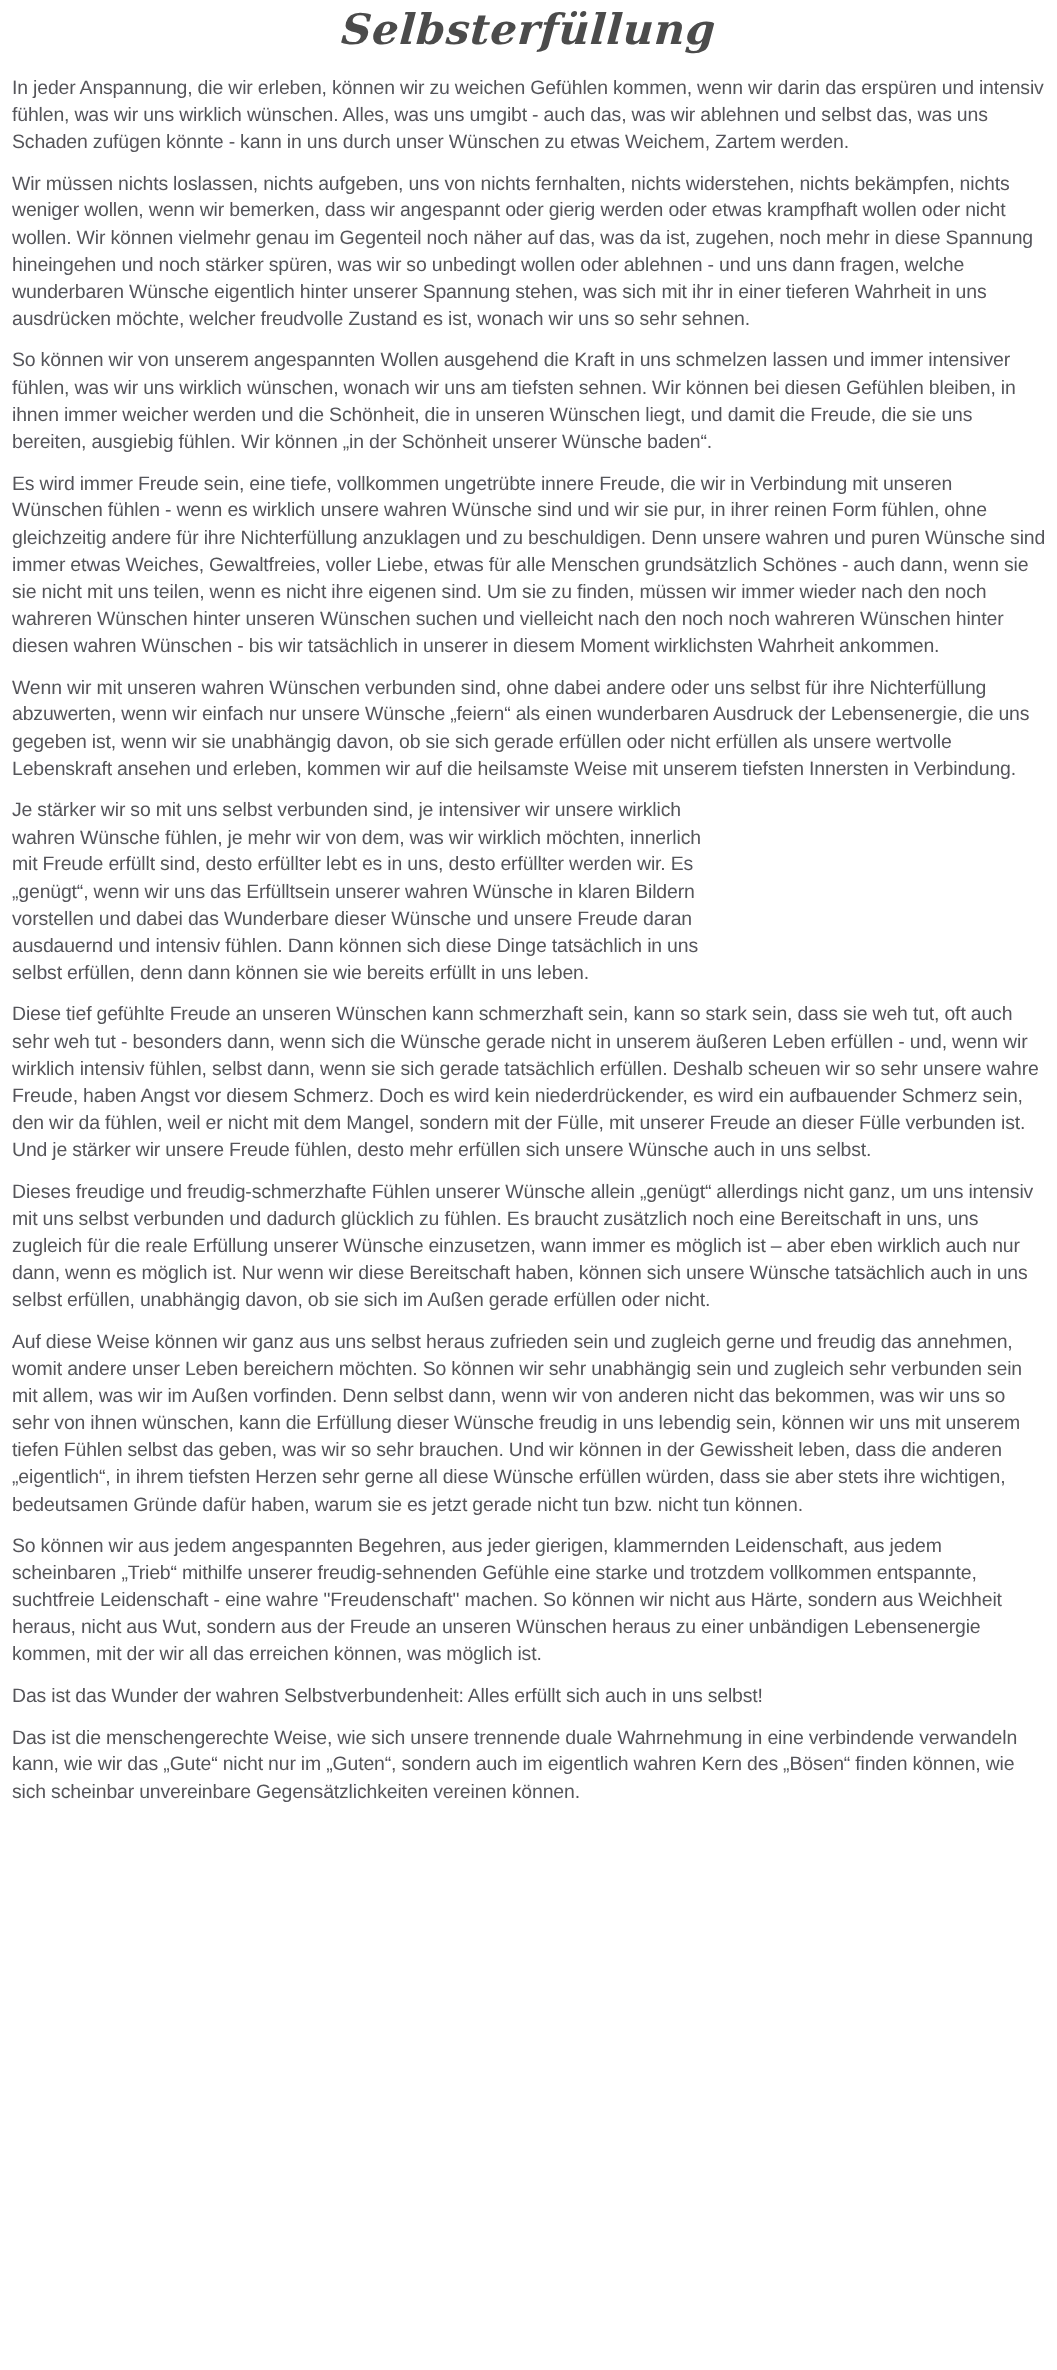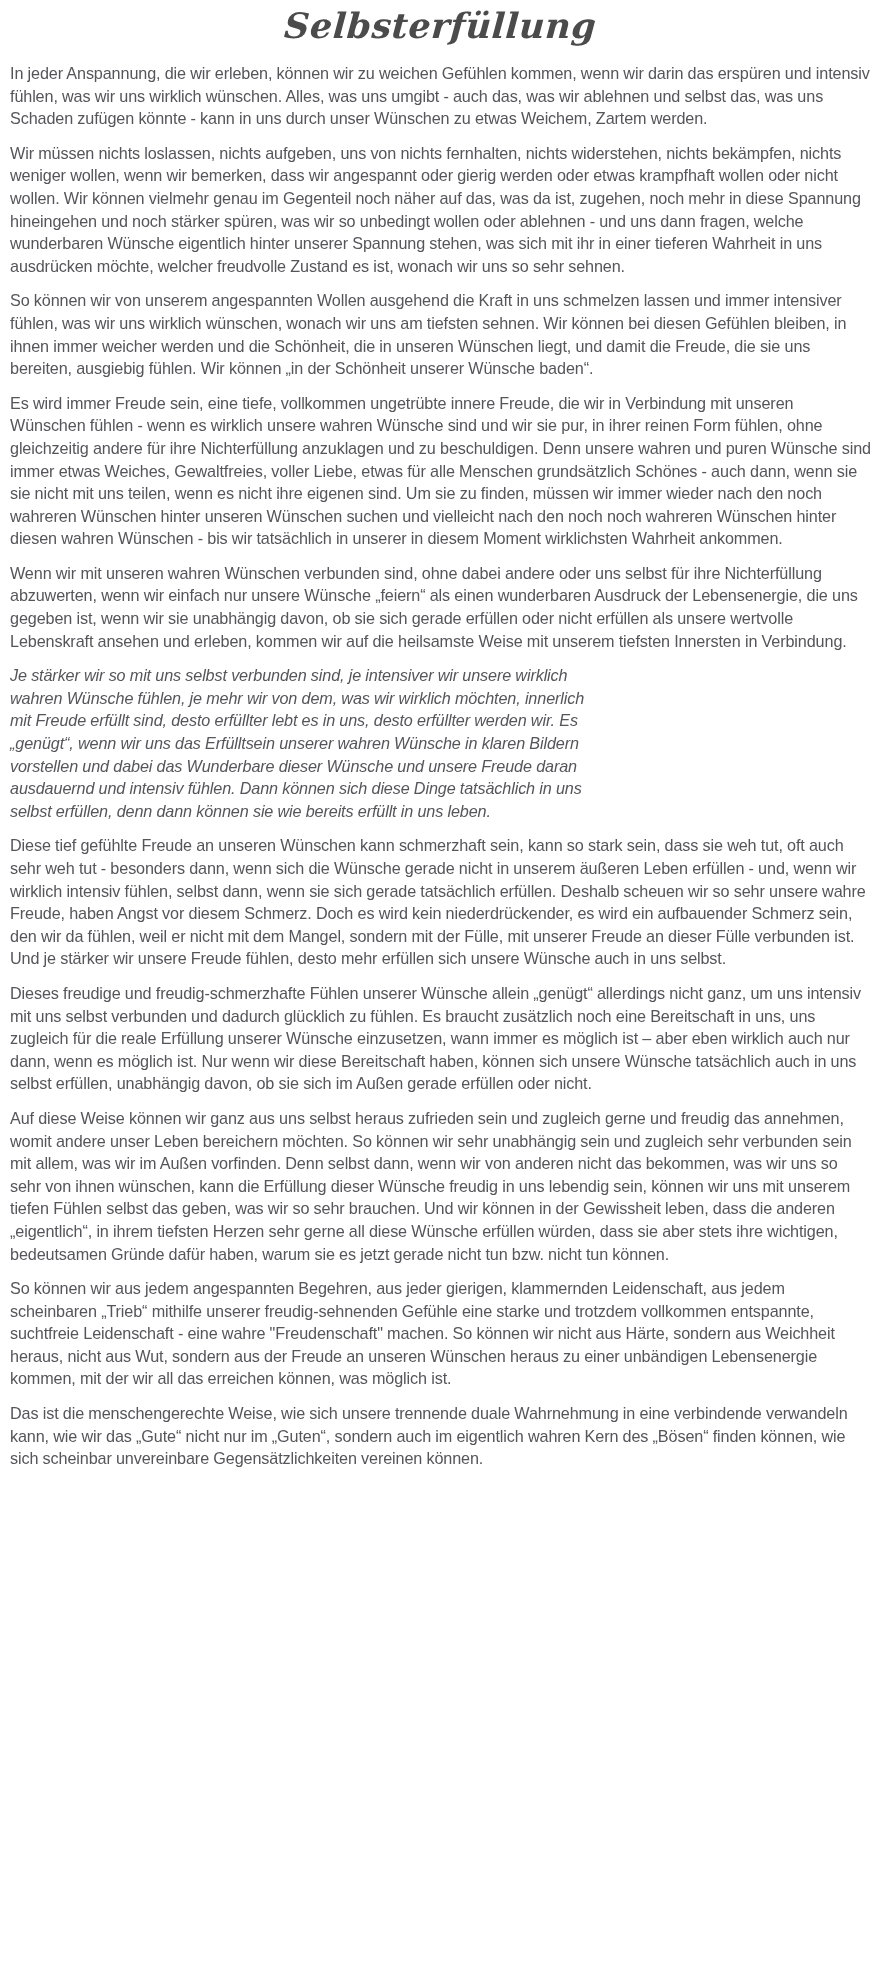--- a/index.html
+++ b/index.html
@@ -48,21 +48,20 @@
     color: #55555a;
     text-align: left;
     word-spacing: -0.1px;
   }
   p.para.first {
     margin-top: 14px;
   }
   
   p.para.narrow {
     max-width: 586px;
-    font-style: italic;
   }
   p.para.last {
     margin-bottom: 4px;
   }
 </style>
 </head>
 <body>
 
 <div class="page">
 
@@ -84,17 +83,18 @@
     <p class="para narrow">Je stärker wir so mit uns selbst verbunden sind, je intensiver wir unsere wirklich wahren Wünsche fühlen, je mehr wir von dem, was wir wirklich möchten, innerlich mit Freude erfüllt sind, desto erfüllter lebt es in uns, desto erfüllter werden wir. Es „genügt“, wenn wir uns das Erfülltsein unserer wahren Wünsche in klaren Bildern vorstellen und dabei das Wunderbare dieser Wünsche und unsere Freude daran ausdauernd und intensiv fühlen. Dann können sich diese Dinge tatsächlich in uns selbst erfüllen, denn dann können sie wie bereits erfüllt in uns leben.</p>
 
     <p class="para">Diese tief gefühlte Freude an unseren Wünschen kann schmerzhaft sein, kann so stark sein, dass sie weh tut, oft auch sehr weh tut - besonders dann, wenn sich die Wünsche gerade nicht in unserem äußeren Leben erfüllen - und, wenn wir wirklich intensiv fühlen, selbst dann, wenn sie sich gerade tatsächlich erfüllen. Deshalb scheuen wir so sehr unsere wahre Freude, haben Angst vor diesem Schmerz. Doch es wird kein niederdrückender, es wird ein aufbauender Schmerz sein, den wir da fühlen, weil er nicht mit dem Mangel, sondern mit der Fülle, mit unserer Freude an dieser Fülle verbunden ist. Und je stärker wir unsere Freude fühlen, desto mehr erfüllen sich unsere Wünsche auch in uns selbst.</p>
 
     <p class="para">Dieses freudige und freudig-schmerzhafte Fühlen unserer Wünsche allein „genügt“ allerdings nicht ganz, um uns intensiv mit uns selbst verbunden und dadurch glücklich zu fühlen. Es braucht zusätzlich noch eine Bereitschaft in uns, uns zugleich für die reale Erfüllung unserer Wünsche einzusetzen, wann immer es möglich ist – aber eben wirklich auch nur dann, wenn es möglich ist. Nur wenn wir diese Bereitschaft haben, können sich unsere Wünsche tatsächlich auch in uns selbst erfüllen, unabhängig davon, ob sie sich im Außen gerade erfüllen oder nicht.</p>
 
     <p class="para">Auf diese Weise können wir ganz aus uns selbst heraus zufrieden sein und zugleich gerne und freudig das annehmen, womit andere unser Leben bereichern möchten. So können wir sehr unabhängig sein und zugleich sehr verbunden sein mit allem, was wir im Außen vorfinden. Denn selbst dann, wenn wir von anderen nicht das bekommen, was wir uns so sehr von ihnen wünschen, kann die Erfüllung dieser Wünsche freudig in uns lebendig sein, können wir uns mit unserem tiefen Fühlen selbst das geben, was wir so sehr brauchen. Und wir können in der Gewissheit leben, dass die anderen „eigentlich“, in ihrem tiefsten Herzen sehr gerne all diese Wünsche erfüllen würden, dass sie aber stets ihre wichtigen, bedeutsamen Gründe dafür haben, warum sie es jetzt gerade nicht tun bzw. nicht tun können.</p>
 
     <p class="para">So können wir aus jedem angespannten Begehren, aus jeder gierigen, klammernden Leidenschaft, aus jedem scheinbaren „Trieb“ mithilfe unserer freudig-sehnenden Gefühle eine starke und trotzdem vollkommen entspannte, suchtfreie Leidenschaft - eine wahre "Freudenschaft" machen. So können wir nicht aus Härte, sondern aus Weichheit heraus, nicht aus Wut, sondern aus der Freude an unseren Wünschen heraus zu einer unbändigen Lebensenergie kommen, mit der wir all das erreichen können, was möglich ist.</p>
 
+    <p class="para">Das ist das Wunder der wahren Selbstverbundenheit: Alles erfüllt sich auch in uns selbst!</p>
 
     <p class="para last">Das ist die menschengerechte Weise, wie sich unsere trennende duale Wahrnehmung in eine verbindende verwandeln kann, wie wir das „Gute“ nicht nur im „Guten“, sondern auch im eigentlich wahren Kern des „Bösen“ finden können, wie sich scheinbar unvereinbare Gegensätzlichkeiten vereinen können.</p>
 
   </article>
 </div>
 
 </body></html>

